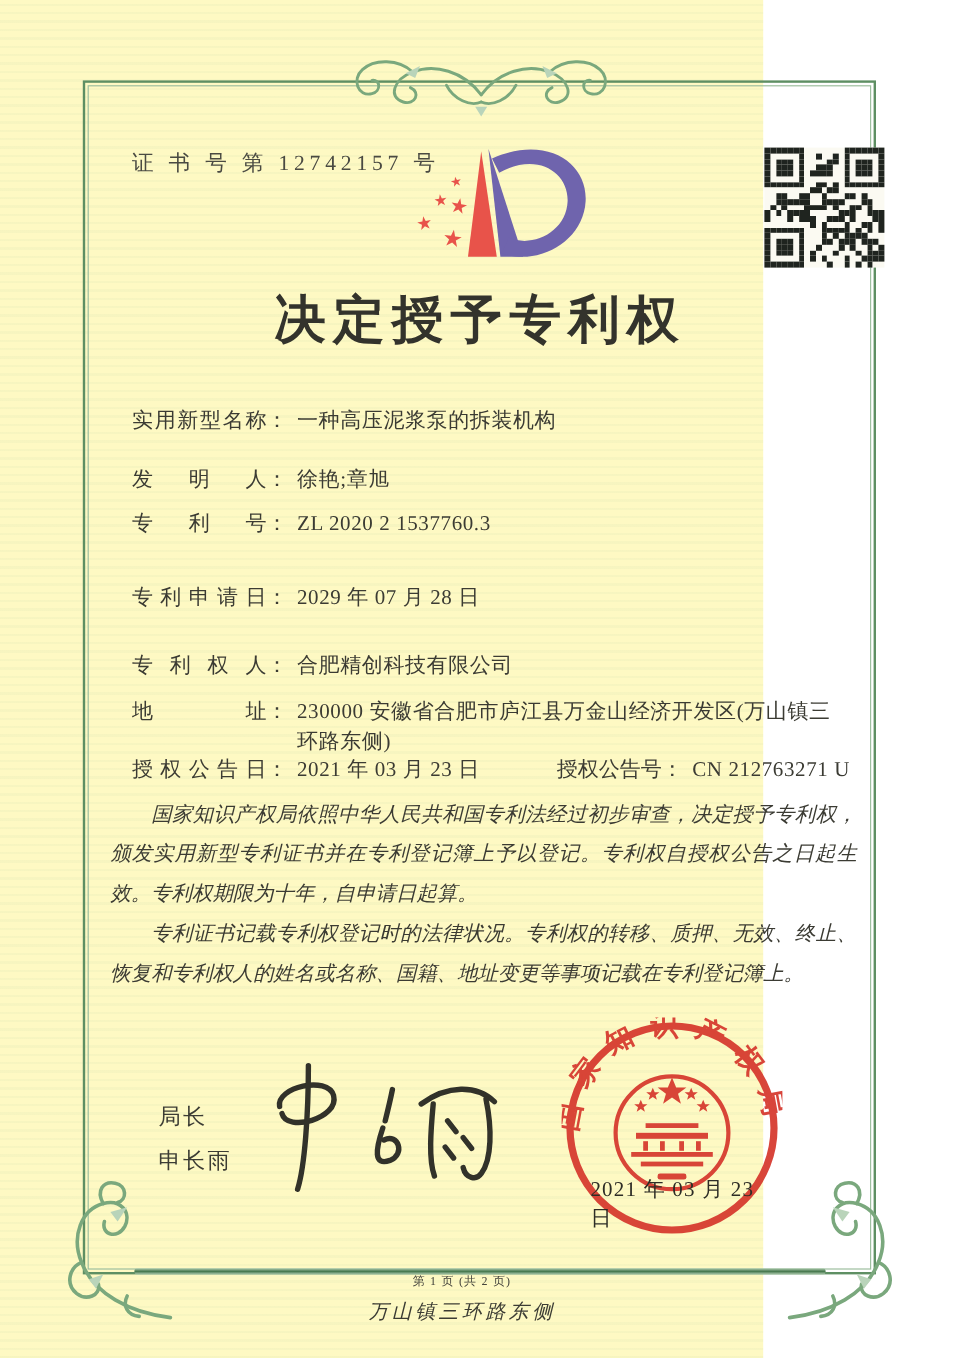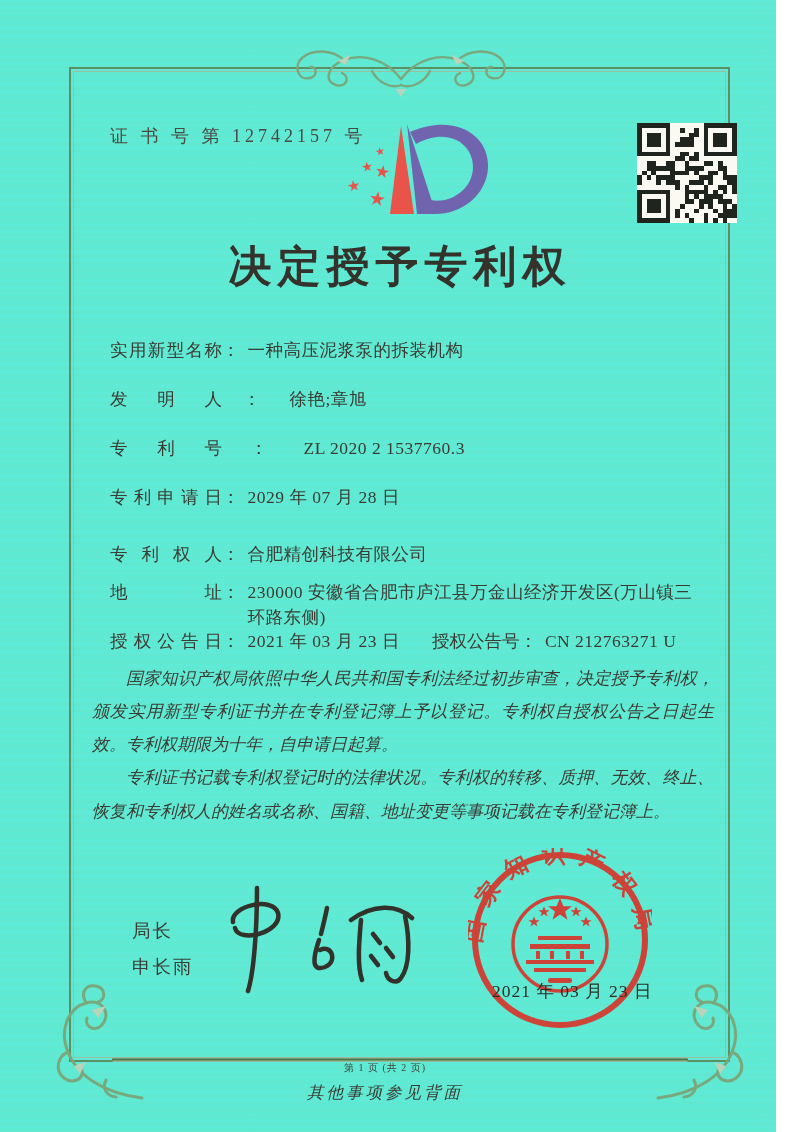--- a/index.html
+++ b/index.html
@@ -4,22 +4,22 @@
 <style>
   html,body{margin:0;padding:0;}
   body{
     width:800px;height:1132px;
     font-family:"Liberation Serif","DejaVu Serif",serif;
     background:#ffffff;
     position:relative;
     overflow:hidden;
   }
   .page{
-    position:absolute;left:0;top:0;width:776px;height:1132px;
-    background:#5eead4;
+    position:absolute;left:0;top:0;width:636px;height:1132px;
+    background:#fef9c3;
   }
   .texture{
     position:absolute;left:0;top:0;right:0;bottom:0;
     background:repeating-linear-gradient(0deg, rgba(150,190,150,.07) 0 2px, rgba(255,255,255,0) 2px 7px);
     pointer-events:none;
   }
   .abs{position:absolute;}
   
   .frame{
     left:69px;top:67px;width:657px;height:991px;
@@ -48,21 +48,21 @@
     display:flex;align-items:flex-start;line-height:1.45;
   }
   .flabel{
     display:inline-block;width:112px;
     text-align:justify;text-align-last:justify;
     flex:none;
   }
   .colon{flex:none;margin-right:8px;}
   .fvalue{flex:none;max-width:470px;letter-spacing:0.5px;}
   .fvalue.addr{width:446px;}
-  .grant-no-group{display:flex;margin-left:32px;}
+  .grant-no-group{display:flex;margin-left:64px;}
   .paragraphs{
     left:92px;top:662px;width:622px;
     font-size:17px;line-height:1.95;color:#3b3b33;
     font-style:italic;text-align:justify;
   }
   .paragraphs p{margin:0;text-indent:2em;}
   .sig-block{
     left:112px;top:913px;
     font-family:"Liberation Sans","DejaVu Sans",sans-serif;
     font-size:18.5px;color:#3c3c34;line-height:36px;letter-spacing:2px;margin-left:20px;
@@ -608,26 +608,26 @@
       <div></div>
     </div>
 
   <div class="abs title">决定授予专利权</div>
 
   <div class="abs field-row" style="top:338px;">
     <span class="flabel">实用新型名称</span>
       <span class="colon">：</span>
     <span class="fvalue">一种高压泥浆泵的拆装机构</span>
   </div>
-  <div class="abs field-row" style="top:387px;gap:21px;">
+  <div class="abs field-row" style="top:387px;">
     <span class="flabel">发明人</span>
       <span class="colon">：</span>
     <span class="fvalue">徐艳;章旭</span>
   </div>
-  <div class="abs field-row" style="top:436px;gap:28px;">
+  <div class="abs field-row" style="top:424px;">
     <span class="flabel">专利号</span>
       <span class="colon">：</span>
     <span class="fvalue">ZL 2020 2 1537760.3</span>
   </div>
   <div class="abs field-row" style="top:485px;">
     <span class="flabel">专利申请日</span>
       <span class="colon">：</span>
     <span class="fvalue">2029 年 07 月 28 日</span>
   </div>
   <div class="abs field-row" style="top:542px;">
@@ -706,14 +706,14 @@
           <rect x="80" y="130" width="24" height="5" rx="2"></rect>
         </g>
       </g>
     </svg>
   </div>
 
   <div class="abs seal-date">2021 年 03 月 23 日</div>
 
   <div class="abs page-num">第 1 页 (共 2 页)</div>
 
-  <div class="abs footer-note">其他事项参见背面</div>
+  <div class="abs footer-note">万山镇三环路东侧</div>
 </div>
 
 </body></html>

